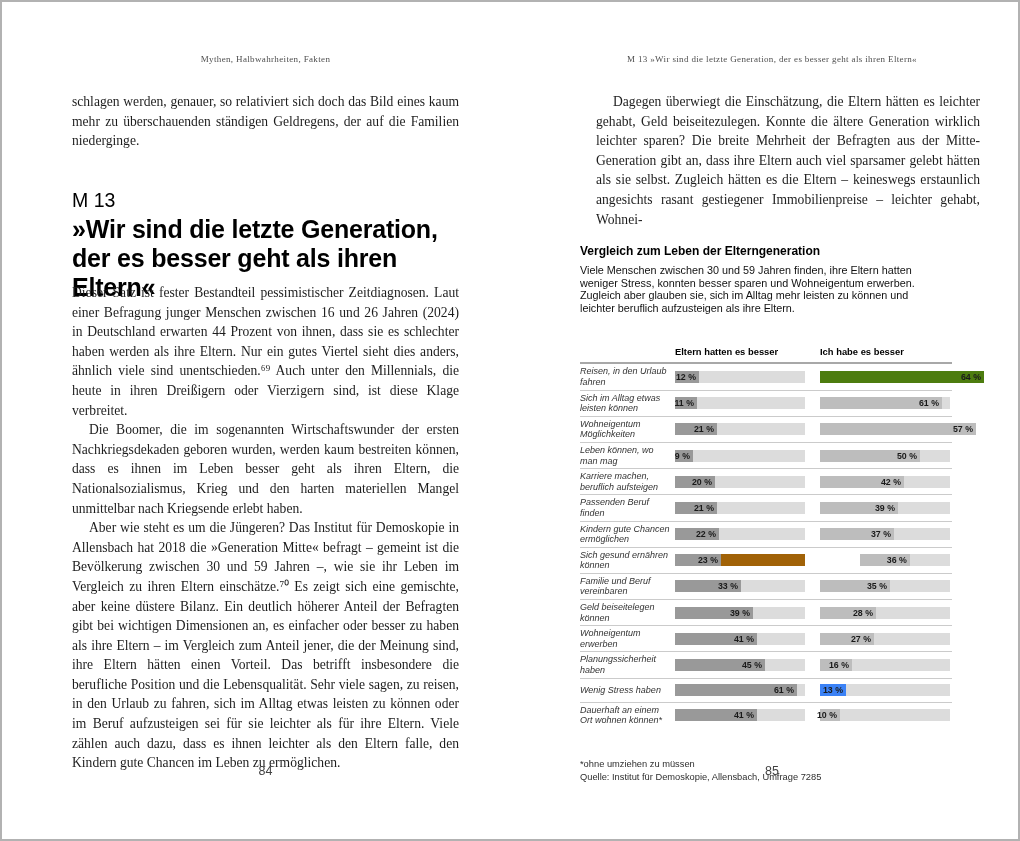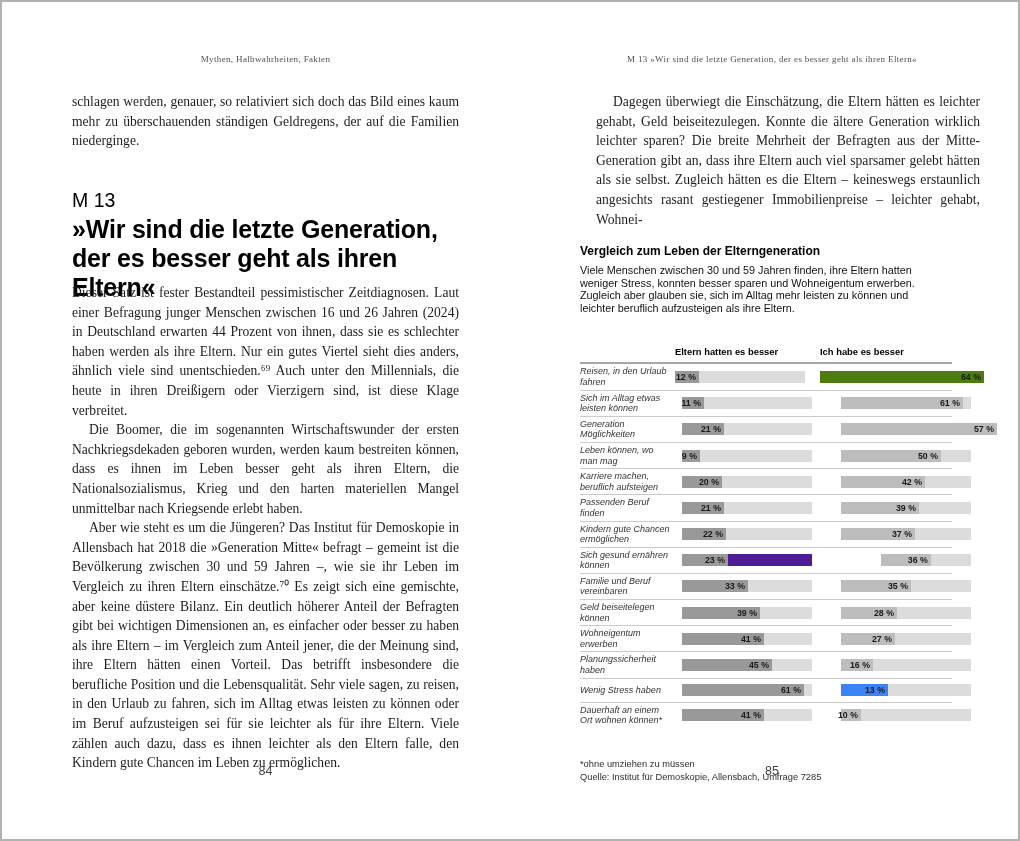--- a/index.html
+++ b/index.html
@@ -37,21 +37,21 @@
   .right-para{position:absolute;top:90px;left:16px;width:100%;}
 
   
   .chart{position:absolute;top:243px;left:0;width:372px;color:#000;}
   .chart-title{font-size:12px;line-height:13px;font-weight:bold;color:#000;margin-bottom:6px;}
   .chart-subtitle{font-size:10.8px;line-height:12.6px;color:#111;width:358px;}
   .chart-grid{display:grid;grid-template-columns:95px 130px 15px 130px;align-items:center;}
   .chart-head{margin-top:32px;padding-bottom:5px;border-bottom:2.5px solid #a8a8a8;}
   .col-header{font-size:9.4px;font-weight:bold;color:#000;}
   .chart-row{min-height:23px;}
-  .chart-row + .chart-row{border-top:1px solid #cbcbcb;gap:7px;}
+  .chart-row + .chart-row{border-top:1px solid #cbcbcb;}
   .row-label{
     font-size:9px;line-height:10.6px;font-style:italic;color:#333;
     padding:2px 4px 2px 0;
   }
   .bar-track{position:relative;height:12px;background:#dcdcdc;overflow:visible;}
   .bar-fill{height:100%;display:flex;justify-content:flex-end;align-items:center;}
   .bar-value{
     font-size:8.8px;font-weight:bold;color:#1a1a1a;
     padding-right:3px;white-space:nowrap;line-height:12px;
   }
@@ -120,21 +120,21 @@
               </div>
             </div>
             <div></div>
             <div class="bar-track" style="background: rgb(220, 220, 220);">
               <div class="bar-fill" style="background: rgb(189, 189, 189); width: 93.8462%;">
                 <span class="bar-value">61 %</span>
               </div>
             </div>
           </div>
           <div class="chart-grid chart-row">
-            <div class="row-label">Generation Möglichkeiten</div>
+            <div class="row-label">Wohneigentum Möglichkeiten</div>
             <div class="bar-track" style="background: rgb(220, 220, 220);">
               <div class="bar-fill" style="background: rgb(153, 153, 153); width: 32.3077%;">
                 <span class="bar-value">21 %</span>
               </div>
             </div>
             <div></div>
             <div class="bar-track" style="background: rgb(220, 220, 220);">
               <div class="bar-fill" style="background: rgb(189, 189, 189); width: 87.6923%; padding-left: 42px;">
                 <span class="bar-value">57 %</span>
               </div>
@@ -191,21 +191,21 @@
             </div>
             <div></div>
             <div class="bar-track" style="background: rgb(220, 220, 220);">
               <div class="bar-fill" style="background: rgb(189, 189, 189); width: 56.9231%;">
                 <span class="bar-value">37 %</span>
               </div>
             </div>
           </div>
           <div class="chart-grid chart-row">
             <div class="row-label">Sich gesund ernähren können</div>
-            <div class="bar-track" style="background: #4c1d95;">
+            <div class="bar-track" style="background: #a16207;">
               <div class="bar-fill" style="background: rgb(153, 153, 153); width: 35.3846%;">
                 <span class="bar-value">23 %</span>
               </div>
             </div>
             <div></div>
             <div class="bar-track" style="background: rgb(220, 220, 220); margin-left: 40px;">
               <div class="bar-fill" style="background: rgb(189, 189, 189); width: 55.3846%;">
                 <span class="bar-value">36 %</span>
               </div>
             </div>
@@ -268,21 +268,21 @@
           </div>
           <div class="chart-grid chart-row">
             <div class="row-label">Wenig Stress haben</div>
             <div class="bar-track" style="background: rgb(220, 220, 220);">
               <div class="bar-fill" style="background: rgb(153, 153, 153); width: 93.8462%;">
                 <span class="bar-value">61 %</span>
               </div>
             </div>
             <div></div>
             <div class="bar-track" style="background: rgb(220, 220, 220);">
-              <div class="bar-fill" style="background: #3b82f6; width: 20%; padding-left: 21px;">
+              <div class="bar-fill" style="background: #3b82f6; width: 20%;">
                 <span class="bar-value">13 %</span>
               </div>
             </div>
           </div>
           <div class="chart-grid chart-row">
             <div class="row-label">Dauerhaft an einem Ort wohnen können*</div>
             <div class="bar-track" style="background: rgb(220, 220, 220);">
               <div class="bar-fill" style="background: rgb(153, 153, 153); width: 63.0769%;">
                 <span class="bar-value">41 %</span>
               </div>

